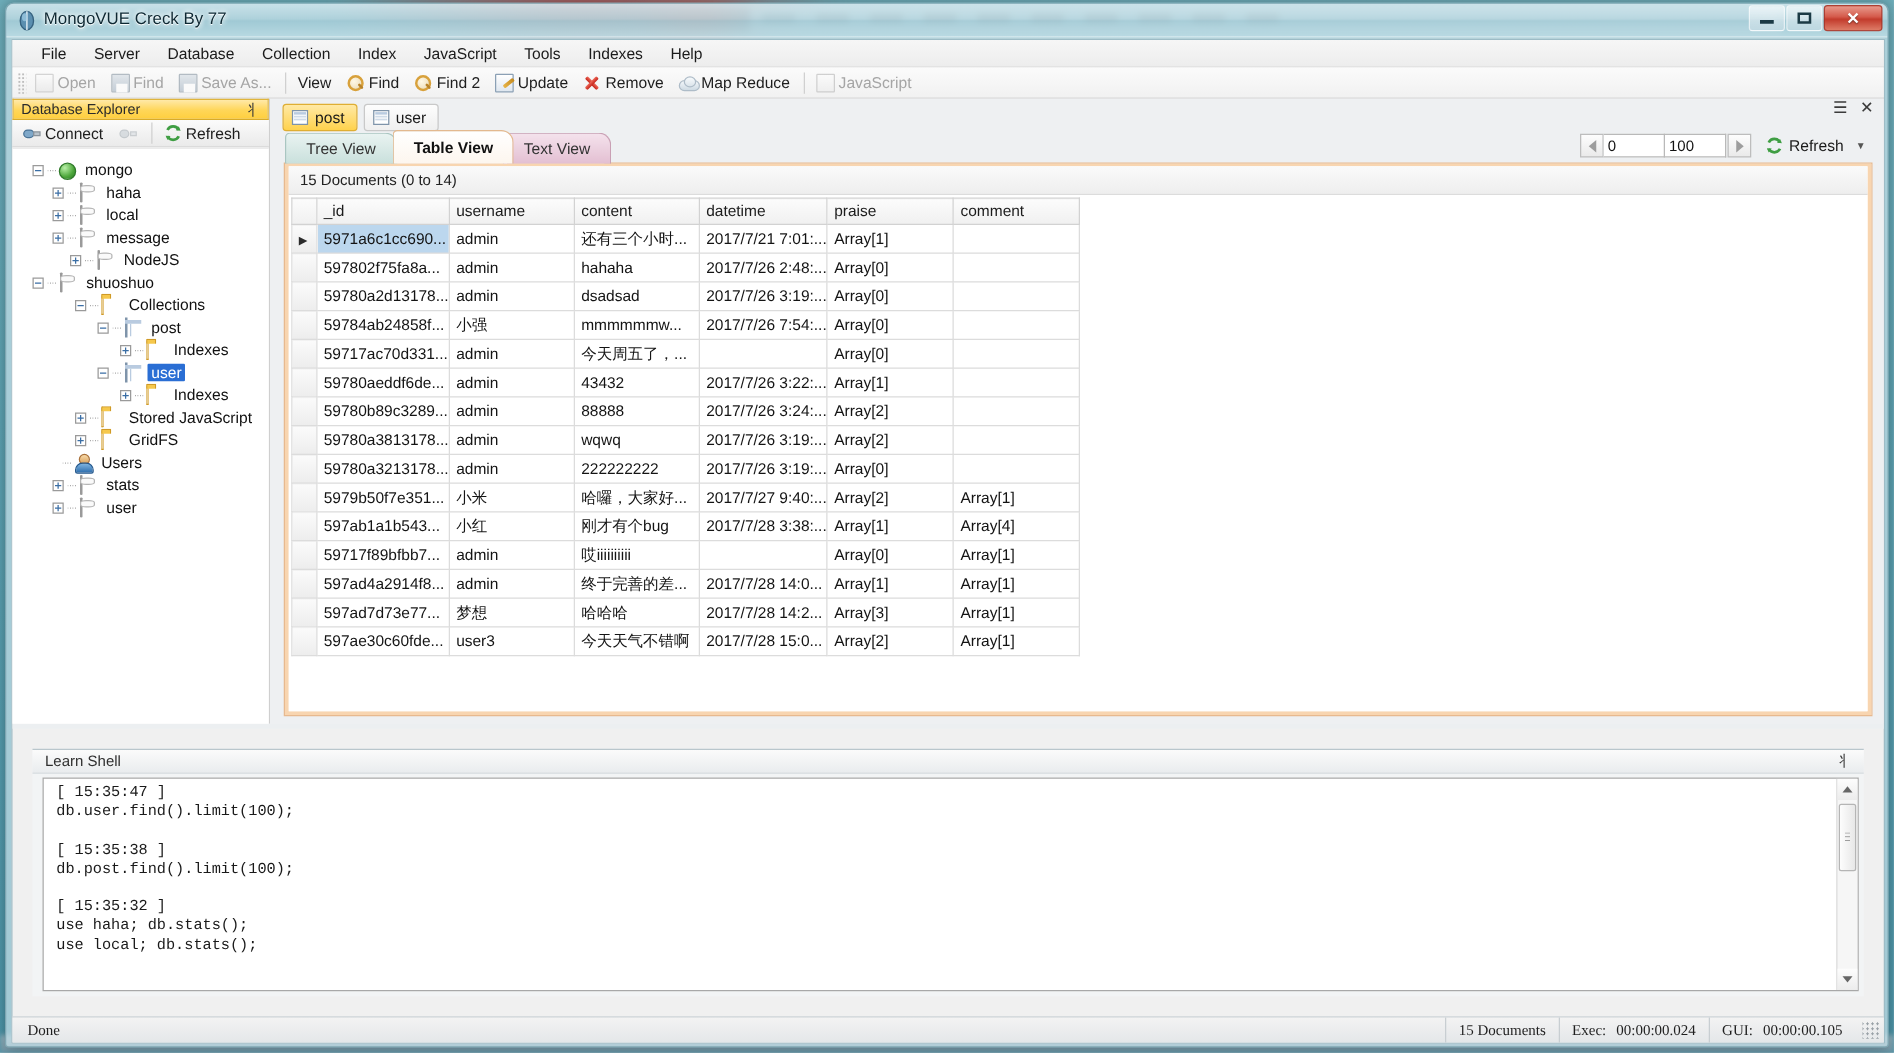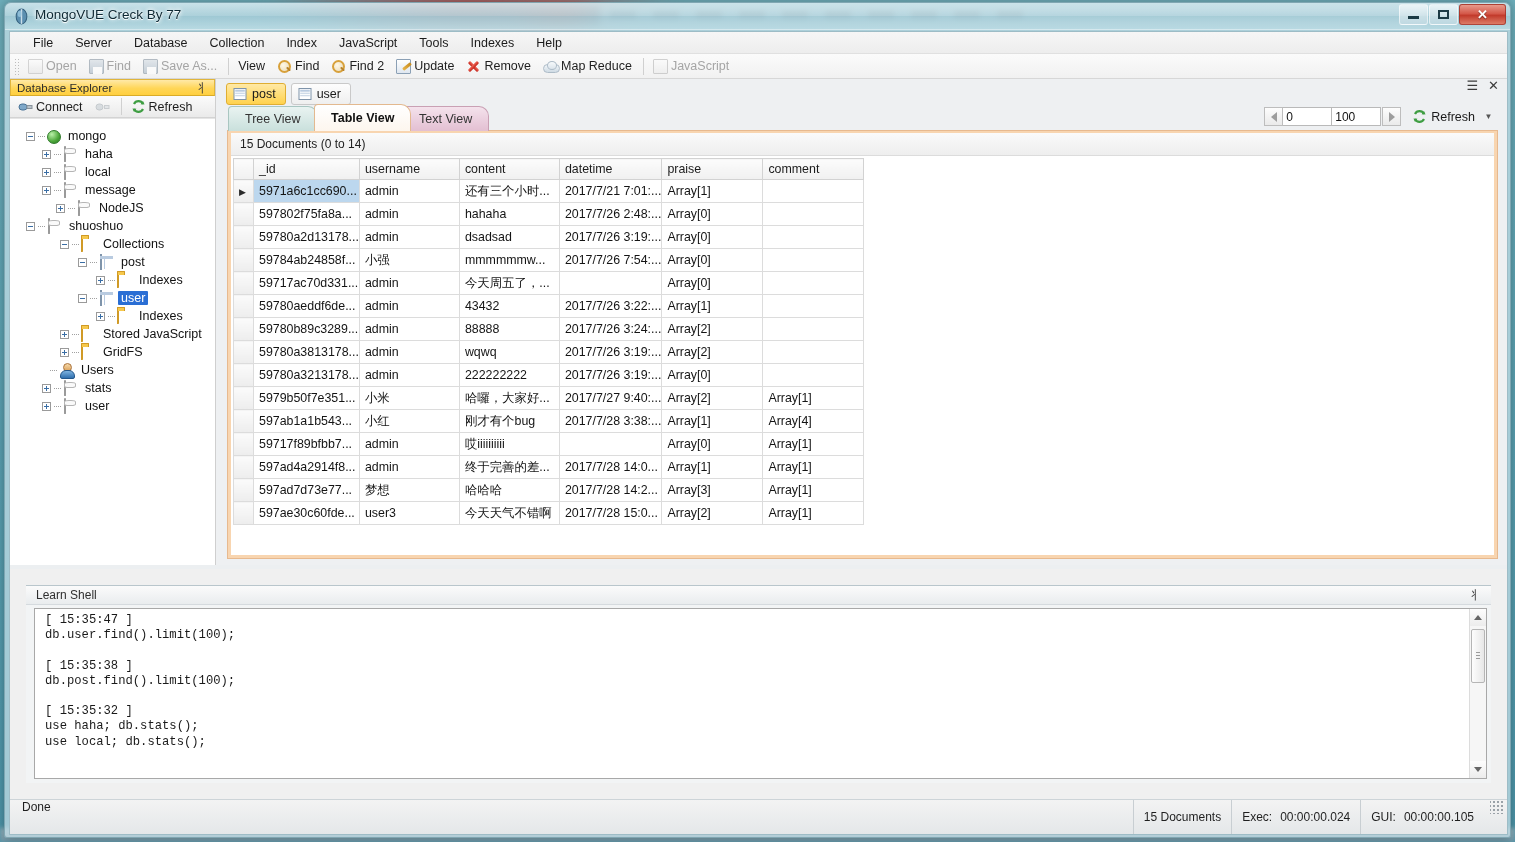--- a/index.html
+++ b/index.html
@@ -451,25 +451,25 @@
     border: 1px solid #b5b5b5; border-radius: 2px; cursor: pointer;
   }
   .vscroll .thumb::after {
     content:''; position:absolute; left:4px; right:4px; top:22px; height:7px;
     background-image: linear-gradient(180deg,#9a9a9a 1px, transparent 1px);
     background-size: 100% 3px;
   }
 
   
   .statusbar {
-    height: 35px; flex: none;
+    height: 21px; flex: none;
     background: linear-gradient(180deg,#f3f3f3,#e4e7e9);
     border-top: 1px solid #cdd4d8;
-    display: flex; 
-    font-size: 12px; color: #1f1f1f;
+    display: flex; align-items: center;
+    font-size: 12px; color: #1f1f1f; font-family: Liberation Serif, serif;
   }
   .st-left { padding-left: 12px; flex: 1; }
   .st-cell {
     padding: 0 10px; height: 100%;
     display: flex; align-items: center;
     border-left: 1px solid #c8ced2;
   }
   .st-grip {
     width: 14px; height: 14px; margin: 0 3px 0 6px;
     background-image: radial-gradient(circle, #9aa2a8 1px, transparent 1px);

